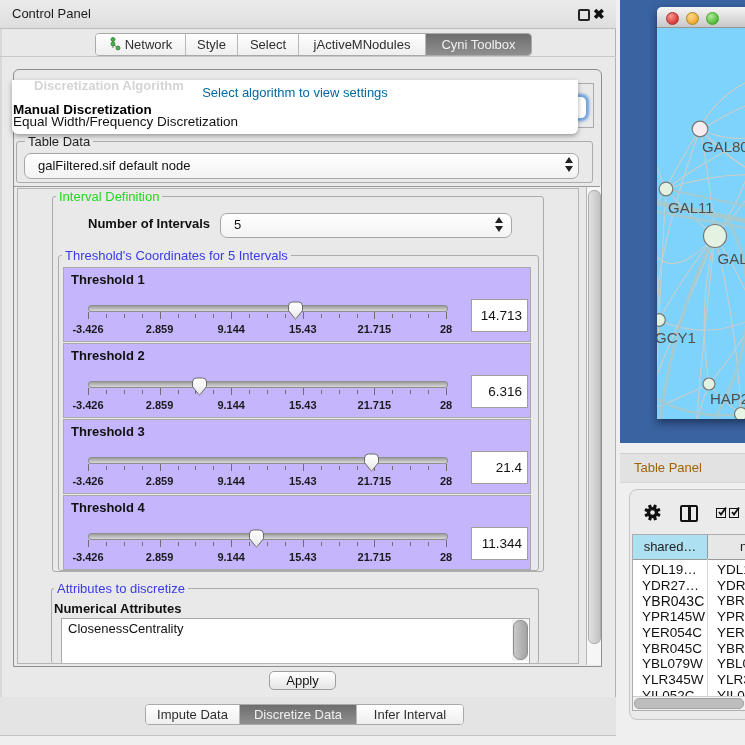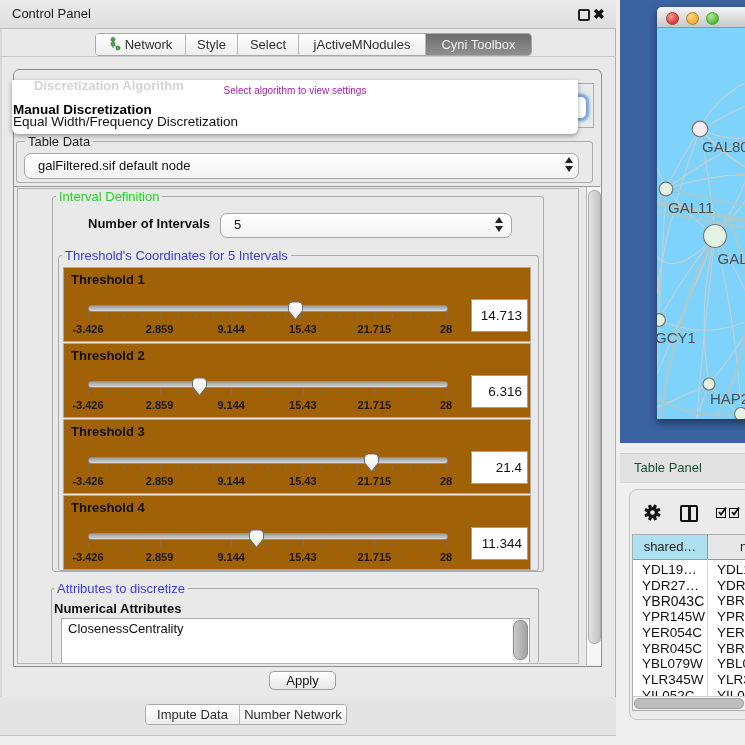--- a/index.html
+++ b/index.html
@@ -32,21 +32,21 @@
   .group{border:1px solid #ACACAC;border-radius:3px;}
   .gtitle{position:absolute;background:#E9E9E9;padding:0 3px;font-size:13px;}
   
   .combo{background:linear-gradient(#FFFFFF,#F3F3F3);border:1px solid #A7A7A7;border-radius:7px;}
   .arrows{position:absolute;width:9px;}
   .arrows .up{width:0;height:0;border-left:4.5px solid transparent;border-right:4.5px solid transparent;
       border-bottom:6px solid #222;margin-bottom:3px;}
   .arrows .dn{width:0;height:0;border-left:4.5px solid transparent;border-right:4.5px solid transparent;
       border-top:6px solid #222;}
   
-  .tpanel{left:50px;width:466px;height:73px;background:#a16207;border:1px solid #A9A9A9;}
+  .tpanel{left:50px;width:466px;height:73px;background:#c4b5fd;border:1px solid #A9A9A9;}
   .tpanel .lbl{position:absolute;left:7px;top:4px;font-size:13px;font-weight:bold;color:#111;}
   .track{position:absolute;left:24px;top:37px;width:358px;height:5px;border-radius:3px;
          background:linear-gradient(#9C9C9C,#D8D8D8);border:1px solid #8E8E8E;}
   .tick{position:absolute;width:1px;background:#6F6F6F;}
   .tlabel{position:absolute;top:55px;font-size:11px;font-weight:bold;color:#1a1a1a;
           width:50px;text-align:center;}
   .field{position:absolute;left:407px;top:31px;width:50px;height:31px;background:#fff;
          border:1px solid #9E9E9E;font-size:13.5px;color:#111;text-align:right;
          line-height:31px;padding-right:5px;}
   .thumb{position:absolute;top:33px;}
@@ -60,21 +60,21 @@
   
   #netblue{left:620px;top:0;width:125px;height:443px;background:#3A63A1;}
   #macwin{position:absolute;left:12px;top:7px;width:97px;height:412px;background:#7dd3fc;
           border-radius:5px 0 0 0;box-shadow:0 4px 8px rgba(10,25,50,0.6);margin-left:25px;}
   #mactb{position:absolute;left:0;top:0;width:113px;height:20px;
          background:linear-gradient(#F6F6F6,#C8C8C8);border-bottom:1px solid #969696;
          border-radius:5px 0 0 0;}
   .light{position:absolute;top:4.5px;width:11px;height:11px;border-radius:50%;}
   #tpbar{left:620px;top:453px;width:125px;height:28px;background:#E2E2E2;
          border-top:1px solid #CFCFCF;border-bottom:1px solid #D6D6D6;}
-  #tpbar .t{position:absolute;left:14px;top:6px;font-size:13px;color:#14532d;}
+  #tpbar .t{position:absolute;left:14px;top:6px;font-size:13px;color:#a16207;}
   #tablebox{left:629px;top:489px;width:122px;height:229px;background:#EBEBEB;
             border:1px solid #C6C6C6;border-radius:8px;}
 </style>
 </head>
 <body>
 
 <div class="abs" id="cwin"></div>
 <div class="abs" id="ctitle">
     <div class="t">Control Panel</div>
   </div>
@@ -305,29 +305,30 @@
 </div>
 <div class="abs" style="left:512px;top:619px;width:16px;height:42px;background:#F2F2F2;"></div>
 <div class="abs" style="left:512.5px;top:620px;width:13px;height:38px;border-radius:7px;background:linear-gradient(90deg,#C9C9C9,#A2A2A2);border:1px solid #8F8F8F;"></div>
 
 <div class="abs" style="left:269px;top:671px;width:65px;height:17px;border:1px solid #9E9E9E;border-radius:5px;background:linear-gradient(#FFFFFF,#E6E6E6);text-align:center;line-height:17px;font-size:13px;color:#141414;">Apply</div>
 
 <div class="abs" style="left:0;top:697px;width:616px;height:38px;background:#E4E4E4;"></div>
 <div class="abs hline" style="left:0;top:735px;width:616px;background:#C4C4C4;"></div>
 <div class="abs seg" id="segbot">
   <div class="s" style="width:93px;">Impute Data</div>
-  <div class="s" style="width:106px;">Number Network</div>
+  <div class="s sel" style="width:116px;">Discretize Data</div>
+  <div class="s" style="width:106px;">Infer Interval</div>
 </div>
 
 <div class="abs" style="left:560px;top:83px;width:32px;height:43px;border:1px solid #ABABAB;"></div>
 <div class="abs" style="left:560px;top:96px;width:25px;height:21px;background:#fff;border:1px solid #79A7DC;border-radius:0 6px 6px 0;box-shadow:0 0 3px 1.5px rgba(86,148,222,0.9);"></div>
 
 <div class="abs" id="popup"></div>
 <div class="abs" style="left:34px;top:78px;font-size:13px;font-weight:bold;color:#D4D4D4;z-index:5;">Discretization Algorithm</div>
-<div class="abs" style="left:12px;top:85px;width:566px;text-align:center;font-size:10px;color:#a21caf;z-index:5;">Select algorithm to view settings</div>
+<div class="abs" style="left:12px;top:85px;width:566px;text-align:center;font-size:13px;color:#0369a1;z-index:5;">Select algorithm to view settings</div>
 <div class="abs" style="left:13px;top:102px;font-size:13.5px;font-weight:bold;color:#000;z-index:5;">Manual Discretization</div>
 <div class="abs" style="left:13px;top:114px;font-size:13.5px;color:#111;z-index:5;">Equal Width/Frequency Discretization</div>
 
 <div class="abs" id="netblue">
   <div id="macwin">
     <div id="mactb">
       <div class="light" style="left:9px;background:radial-gradient(circle at 35% 30%,#F59A93,#DF4744 60%,#B5302C);border:0.5px solid #A33;"></div>
       <div class="light" style="left:29px;background:radial-gradient(circle at 35% 30%,#FBD788,#F1B23E 60%,#C98B23);border:0.5px solid #A82;"></div>
       <div class="light" style="left:49px;background:radial-gradient(circle at 35% 30%,#B6E8A2,#5EC145 60%,#3E9330);border:0.5px solid #4A2;"></div>
     </div>

